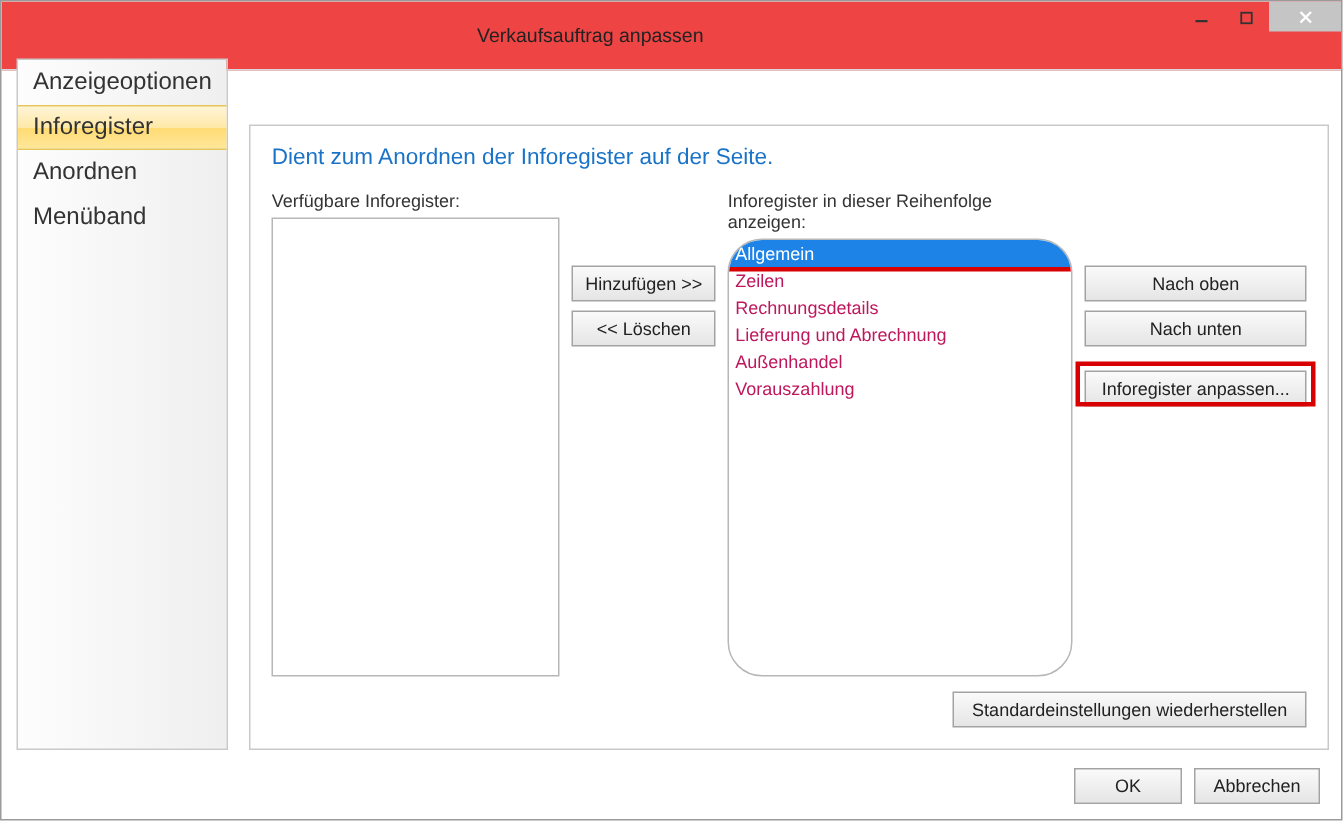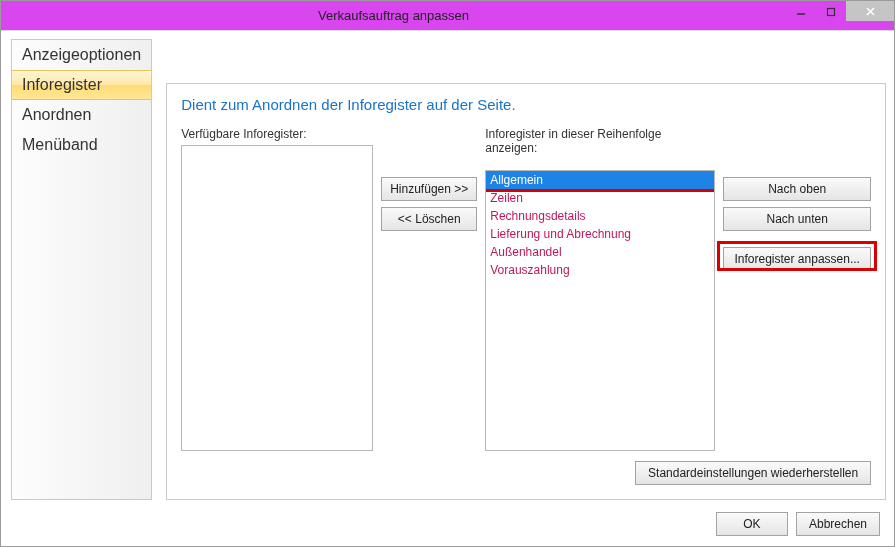--- a/index.html
+++ b/index.html
@@ -10,22 +10,22 @@
     background: #fff;
     width: 895px;
     height: 547px;
     overflow: hidden;
     position: relative;
     border: 1px solid #9a9a9a;
   }
 
   
   .titlebar {
-    height: 30px;
-    background: #d946ef;
+    height: 46px;
+    background: #ef4444;
     border-bottom: 1px solid #d8d8d8;
     display: flex;
     align-items: center;
     position: relative;
   }
   .titlebar .title {
     flex: 1;
     text-align: center;
     font-size: 13px;
     color: #222;
@@ -110,21 +110,21 @@
     font-size: 12px;
     color: #333;
     margin-bottom: 4px;
   }
   .col {
     display: flex;
     flex-direction: column;
   }
   .col.available { width: 192px; }
   .col.middle { width: 96px; padding-top: 50px; }
-  .col.ordered { flex: 1; min-width: 230px; gap: 11px; }
+  .col.ordered { flex: 1; min-width: 230px; }
   .col.right { width: 148px; padding-top: 50px; }
 
   .listbox {
     flex: 1;
     border: 1px solid #b7b7b7;
     background: #fff;
     overflow: hidden;
     position: relative;
   }
   .list-item {
@@ -238,21 +238,21 @@
         <div class="listbox" id="available-list"></div>
       </div>
 
       <div class="col middle">
         <button class="btn">Hinzufügen &gt;&gt;</button>
         <button class="btn">&lt;&lt; Löschen</button>
       </div>
 
       <div class="col ordered">
         <div class="col-label">Inforegister in dieser Reihenfolge anzeigen:</div>
-        <div class="listbox" id="ordered-list" style="position:relative;">
+        <div class="listbox" id="ordered-list" style="position:relative;border-radius:23px;">
 
         <div class="list-item selected">Allgemein</div>
             <div class="list-item">Zeilen</div>
             <div class="list-item">Rechnungsdetails</div>
             <div class="list-item">Lieferung und Abrechnung</div>
             <div class="list-item">Außenhandel</div>
             <div class="list-item">Vorauszahlung</div>
             <div class="red-outline red-wrap-list"></div>
           </div>
       </div>

